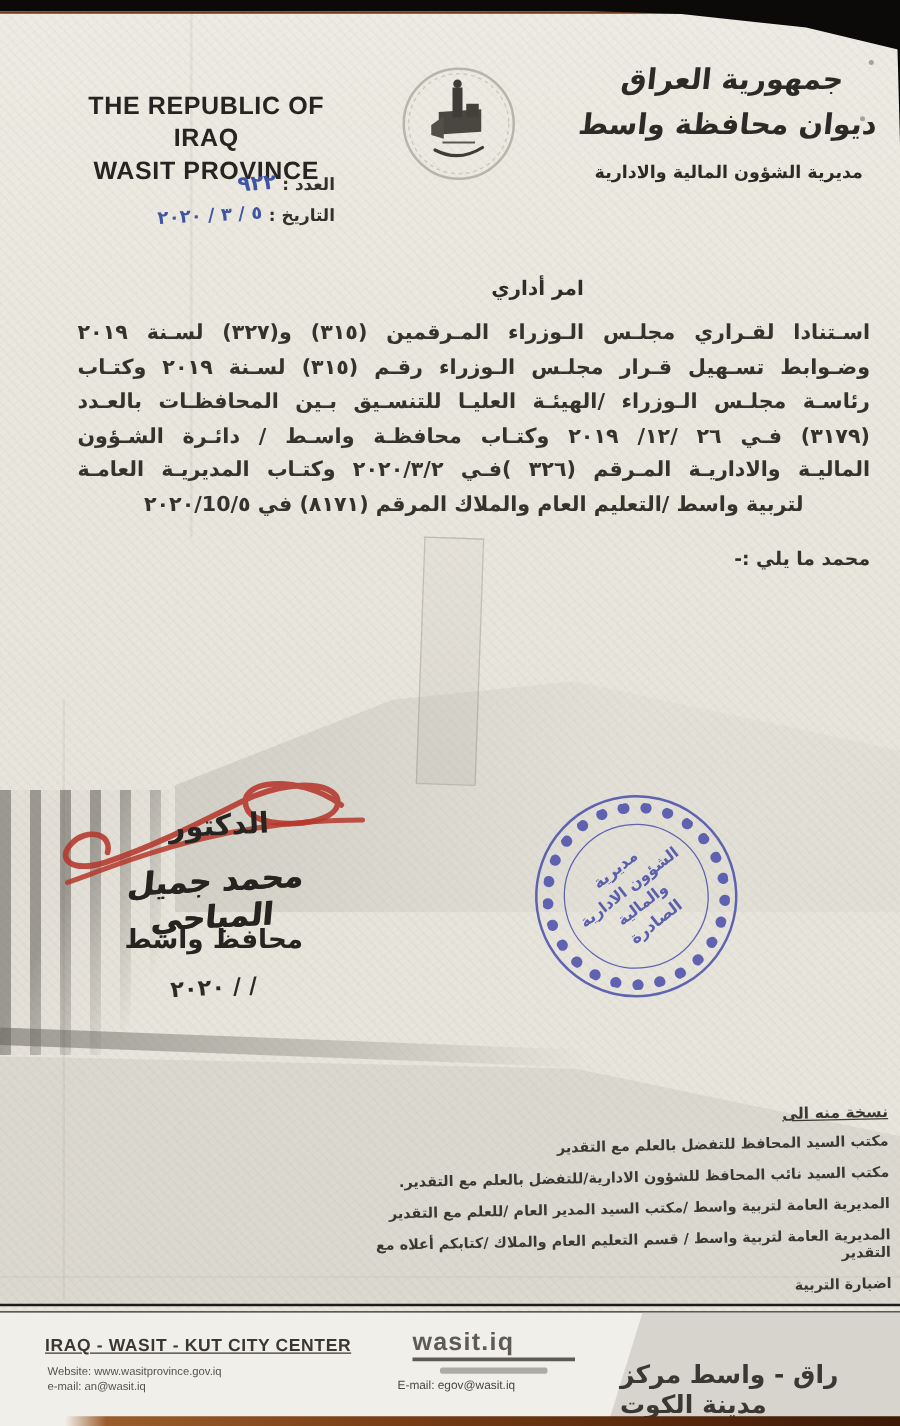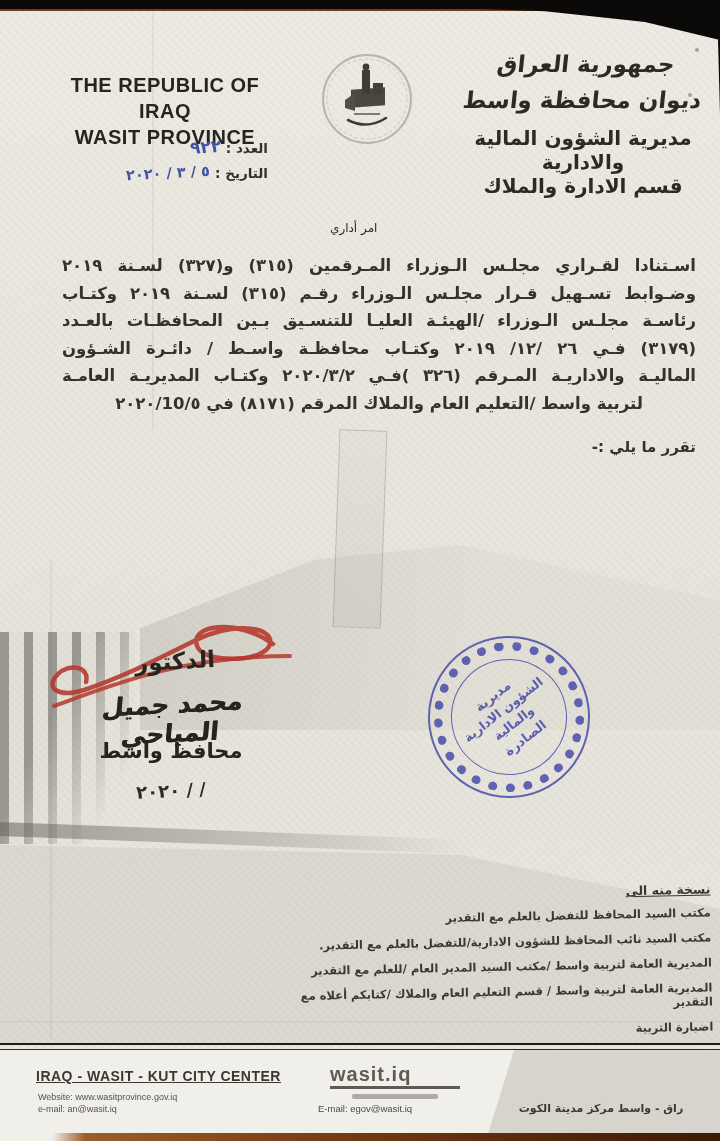--- a/index.html
+++ b/index.html
@@ -42,29 +42,29 @@
   .wm-under{left:0;top:845px;width:720px;height:200px;background:rgba(168,166,158,.20);
     clip-path:polygon(0 0,64% 5%,100% 32%,100% 100%,0 100%);}
   
   .hdr-en{left:52px;top:72px;width:226px;text-align:center;z-index:2;
     font-family:"Liberation Sans","DejaVu Sans",sans-serif;font-weight:bold;
     font-size:20px;letter-spacing:.5px;color:#262420;line-height:26px;}
   .emblem{left:318px;top:50px;width:98px;height:98px;z-index:2;}
   .hdr-callig{right:8px;top:46px;width:256px;text-align:center;z-index:2;direction:rtl;
     font-weight:bold;font-size:23px;line-height:36px;color:#2c2a26;transform:skewX(-6deg);}
   .hdr-dir{right:4px;top:126px;width:266px;text-align:center;z-index:2;direction:rtl;
-    font-weight:bold;font-size:20px;line-height:24px;color:#2c2a26;}
+    font-weight:bold;font-size:14px;line-height:24px;color:#2c2a26;}
   .meta{left:68px;top:137px;width:200px;z-index:2;direction:rtl;text-align:right;}
   .meta-row{margin-bottom:8px;font-weight:bold;font-size:13.5px;color:#33312c;}
   .hand{display:inline-block;color:#4054a4;font-weight:bold;margin-left:10px;}
   .hand-num{font-size:17px;letter-spacing:5px;transform:rotate(-4deg);}
   .hand-date{font-size:14.5px;letter-spacing:1px;transform:rotate(-3deg);}
   
-  .doc-title{left:330px;top:221px;width:200px;text-align:left;z-index:2;direction:rtl;
-    font-weight:normal;font-size:12px;color:#2f2d29;}
+  .doc-title{left:330px;top:221px;width:200px;text-align:center;z-index:2;direction:rtl;
+    font-weight:bold;font-size:16px;color:#2f2d29;}
   .para{left:62px;width:634px;z-index:2;direction:rtl;font-weight:bold;
     font-size:16.5px;color:#34322d;line-height:27.5px;}
   .p1{top:252px;}
   .p2{top:472px;}
   .jline{text-align:justify;text-align-last:justify;}
   .cline{text-align:center;}
   .decide{left:62px;top:438px;width:634px;z-index:2;direction:rtl;text-align:right;
     font-weight:bold;font-size:15px;color:#34322d;}
   
   .sig-wrap{left:28px;top:638px;width:290px;height:190px;z-index:3;}
@@ -104,22 +104,22 @@
     font-size:9px;color:#55524c;}
   .ft-logo{left:330px;top:1063px;width:130px;z-index:4;
     font-family:"Liberation Sans","DejaVu Sans",sans-serif;font-weight:bold;font-size:20px;
     letter-spacing:1px;color:#5e5b54;border-bottom:3px solid #5e5b54;padding-bottom:0;}
   .ft-logo-smudge{left:352px;top:1094px;width:86px;height:5px;z-index:4;
     background:rgba(92,89,82,.45);border-radius:2px;}
   .ft-center-mail{left:318px;top:1103px;width:154px;z-index:4;
     font-family:"Liberation Sans","DejaVu Sans",sans-serif;font-size:9.5px;color:#4c4944;}
   .ft-right-panel{left:488px;top:1050px;width:232px;height:84px;background:#d7d4cd;z-index:4;
     clip-path:polygon(26px 0,100% 0,100% 100%,0 100%);}
-  .ft-right-text{right:14px;top:1087px;width:210px;z-index:5;direction:rtl;text-align:center;
-    font-weight:bold;font-size:11px;color:#3b3833;margin-top:15px;}
+  .ft-right-text{right:14px;top:1087px;width:210px;z-index:5;direction:rtl;text-align:left;
+    font-weight:bold;font-size:20px;color:#3b3833;}
   .bottom-strip{left:0;top:1133px;width:720px;height:8px;z-index:6;
     background:linear-gradient(90deg,rgba(0,0,0,0) 0 52px,#9b5d2c 85px,#7c4117 40%,#56270c 75%,#3c1a07 100%);}
 </style>
 </head>
 <body>
 
 <div id="page">
 
   <div class="abs wm wm-mass"></div>
   <div class="abs wm wm-tower"></div>
@@ -156,21 +156,20 @@
     </svg>
   </div>
 
   <div class="abs hdr-callig">
     <div>جمهورية العراق</div>
     <div>ديوان محافظة واسط</div>
   </div>
 
   <div class="abs hdr-dir">
     <div>مديرية الشؤون المالية والادارية</div>
-    <div>قسم الادارة والملاك</div>
   </div>
 
   <div class="abs meta">
     <div class="meta-row">
       <span>العدد :</span>
       <span class="hand hand-num">٩٢٢</span>
     </div>
     <div class="meta-row">
       <span>التاريخ :</span>
       <span class="hand hand-date">٥ / ٣ / ٢٠٢٠</span>
@@ -181,21 +180,21 @@
 
   <div class="abs para p1">
     <div class="jline">اسـتنادا لقـراري مجلـس الـوزراء المـرقمين (٣١٥) و(٣٢٧) لسـنة ٢٠١٩</div>
     <div class="jline">وضـوابط تسـهيل قـرار مجلـس الـوزراء رقـم (٣١٥) لسـنة ٢٠١٩ وكتـاب</div>
     <div class="jline">رئاسـة مجلـس الـوزراء /الهيئـة العليـا للتنسـيق بـين المحافظـات بالعـدد</div>
     <div class="jline">(٣١٧٩) فـي ٢٦ /١٢/ ٢٠١٩ وكتـاب محافظـة واسـط / دائـرة الشـؤون</div>
     <div class="jline">الماليـة والاداريـة المـرقم (٣٢٦ )فـي ٢٠٢٠/٣/٢ وكتـاب المديريـة العامـة</div>
     <div class="cline">لتربية واسط /التعليم العام والملاك المرقم (٨١٧١) في ٢٠٢٠/10/٥</div>
   </div>
 
-  <div class="abs decide">تقرر ما يلي :-</div>
+  <div class="abs decide">محمد ما يلي :-</div>
 
 
   <div class="abs sig-wrap">
     <svg class="sig-svg" viewBox="0 0 290 125">
       <path d="M245 38 C210 12 158 18 170 42 C179 58 238 56 242 38 C246 20 205 16 168 34 C120 58 92 72 56 84 C30 92 16 82 30 68 C41 57 62 60 58 76" fill="none" stroke="#b5372b" stroke-width="4.5" stroke-linecap="round" opacity="0.88"></path>
       <path d="M26 100 C82 80 152 50 262 50" fill="none" stroke="#b5372b" stroke-width="4" stroke-linecap="round" opacity="0.85"></path>
     </svg>
     <div class="sig-title">الدكتور</div>
     <div class="sig-name">محمد جميل المياحي</div>
     <div class="sig-role">محافظ واسط</div>

